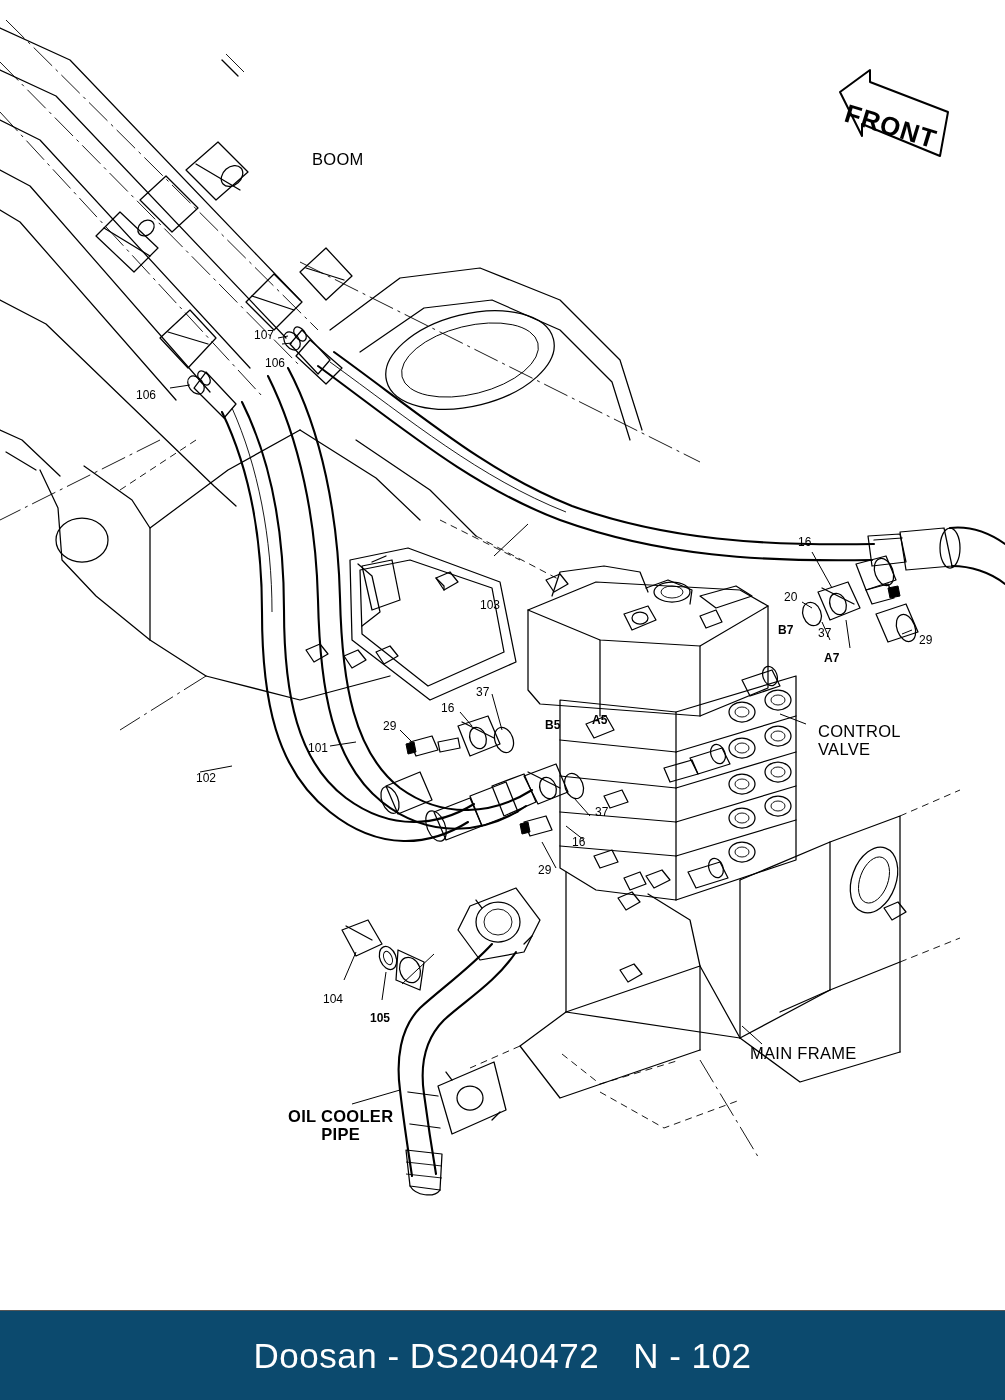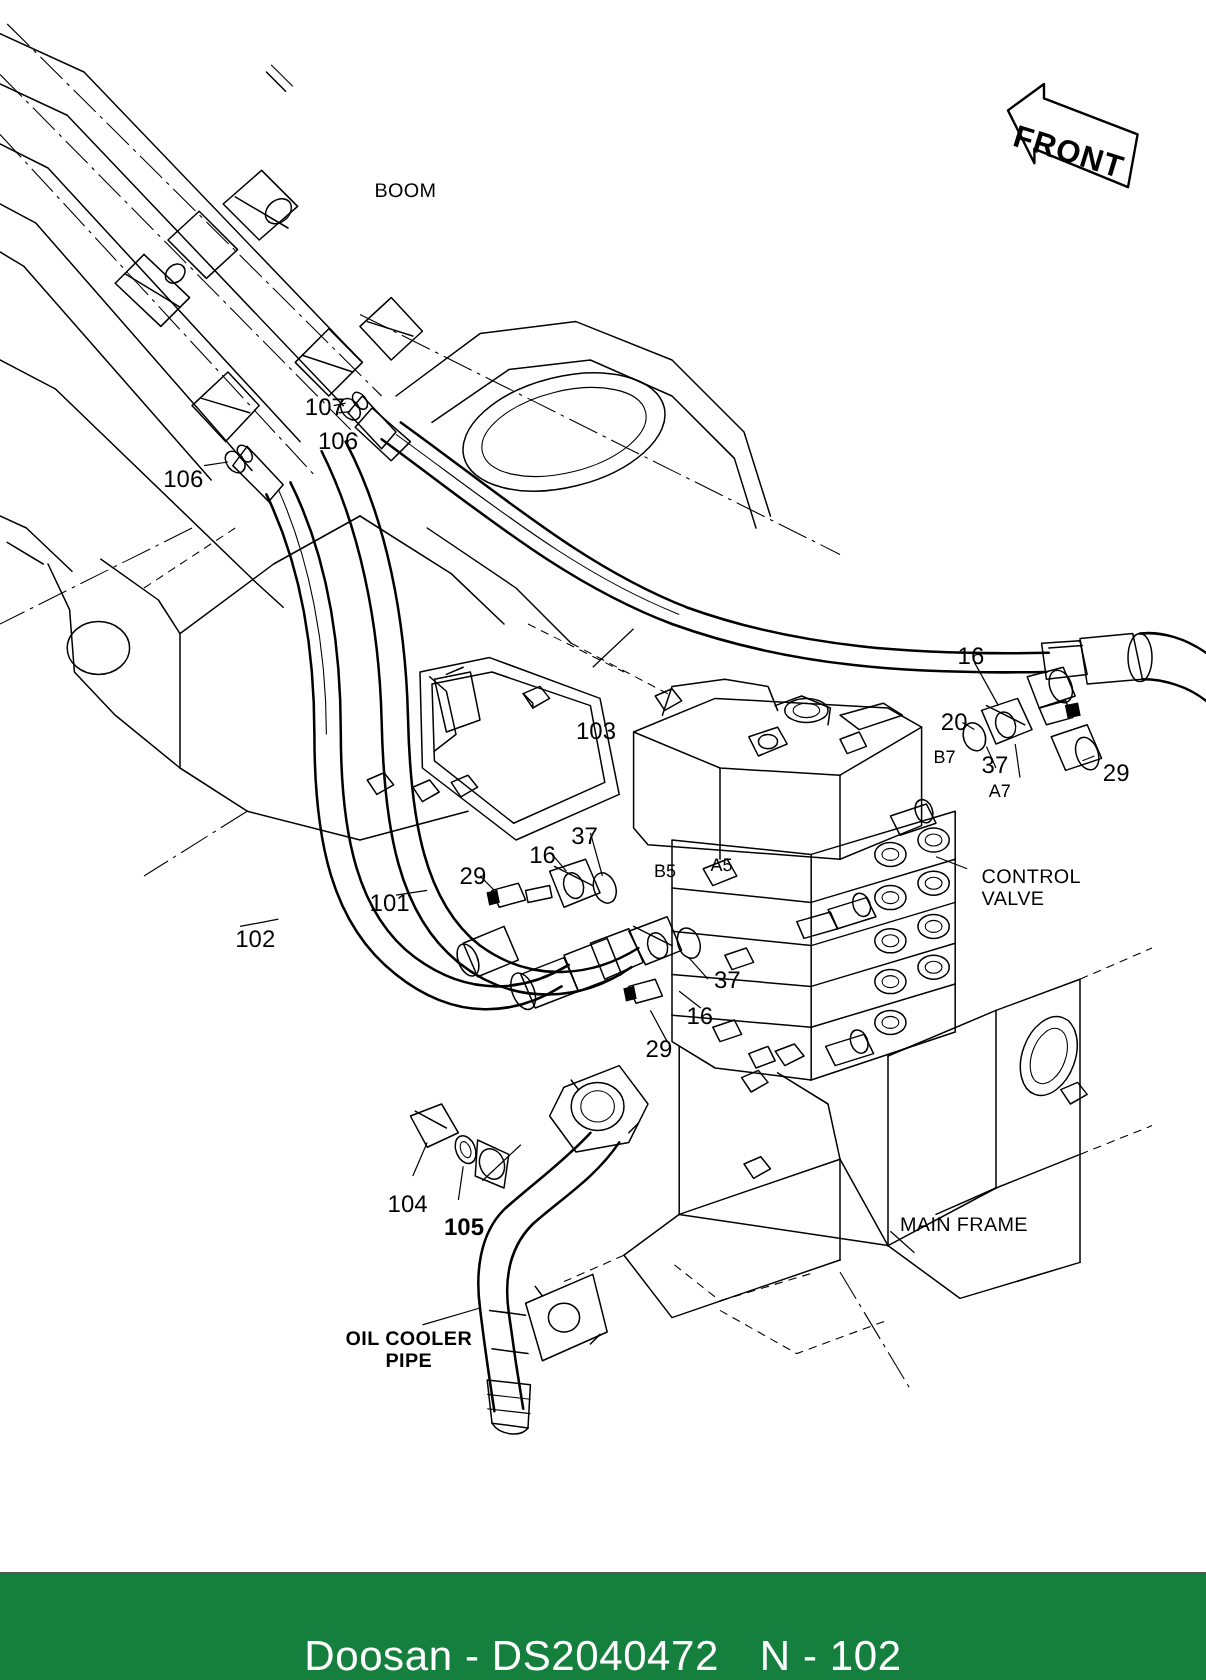--- a/index.html
+++ b/index.html
@@ -34,43 +34,43 @@
     height: 1310px;
   }
   .lbl {
     position: absolute;
     font-family: "Liberation Sans", sans-serif;
     color: #000;
     white-space: pre;
     line-height: 1.12;
   }
   .lbl.n {       
-    font-size: 20px;
+    font-size: 12px;
   }
   .lbl.b {       
-    font-size: 15px;
-    font-weight: normal;
+    font-size: 12px;
+    font-weight: bold;
   }
   .lbl.cap {     
     font-size: 16.5px;
     letter-spacing: 0.3px;
   }
   .lbl.center { text-align: center; font-weight: bold; }
 
   
   #footer {
     position: absolute;
     left: 0;
     top: 1310px;
     width: 1005px;
     height: 90px;
-    background: #15803d;
+    background: #0c4a6e;
     border-top: 1px solid #565656;
     display: flex;
-    align-items: flex-end;
+    align-items: center;
     justify-content: center;
   }
   #footer-inner {
     display: flex;
     align-items: baseline;
     gap: 34px;
     color: #ffffff;
     font-size: 35px;
     letter-spacing: 0.5px;
   }
@@ -405,21 +405,21 @@
     <div id="front-arrow">
       <svg viewBox="0 0 115 92" width="115" height="92">
         <path d="M4,24 L34,2 L34,14 L112,44 L104,88 L26,56 L26,68 Z" fill="#fff" stroke="#000" stroke-width="2" stroke-linejoin="round"></path>
       </svg>
       <span class="txt">FRONT</span>
     </div>
 
     <span class="lbl cap" style="left:312px; top:150px;">BOOM</span>
     <span class="lbl cap" style="left:818px; top:722px;">CONTROL
 VALVE</span>
-    <span class="lbl cap" style="left:750px; top:1012px;">MAIN FRAME</span>
+    <span class="lbl cap" style="left:750px; top:1044px;">MAIN FRAME</span>
     <span class="lbl cap center" style="left:288px; top:1107px;">OIL COOLER
 PIPE</span>
 
     <span class="lbl n" style="left:254px; top:329px;">107</span>
     <span class="lbl n" style="left:265px; top:357px;">106</span>
     <span class="lbl n" style="left:136px; top:389px;">106</span>
     <span class="lbl n" style="left:480px; top:572px;margin-top:27px;">103</span>
 
     <span class="lbl n" style="left:798px; top:536px;">16</span>
     <span class="lbl n" style="left:784px; top:591px;">20</span>

